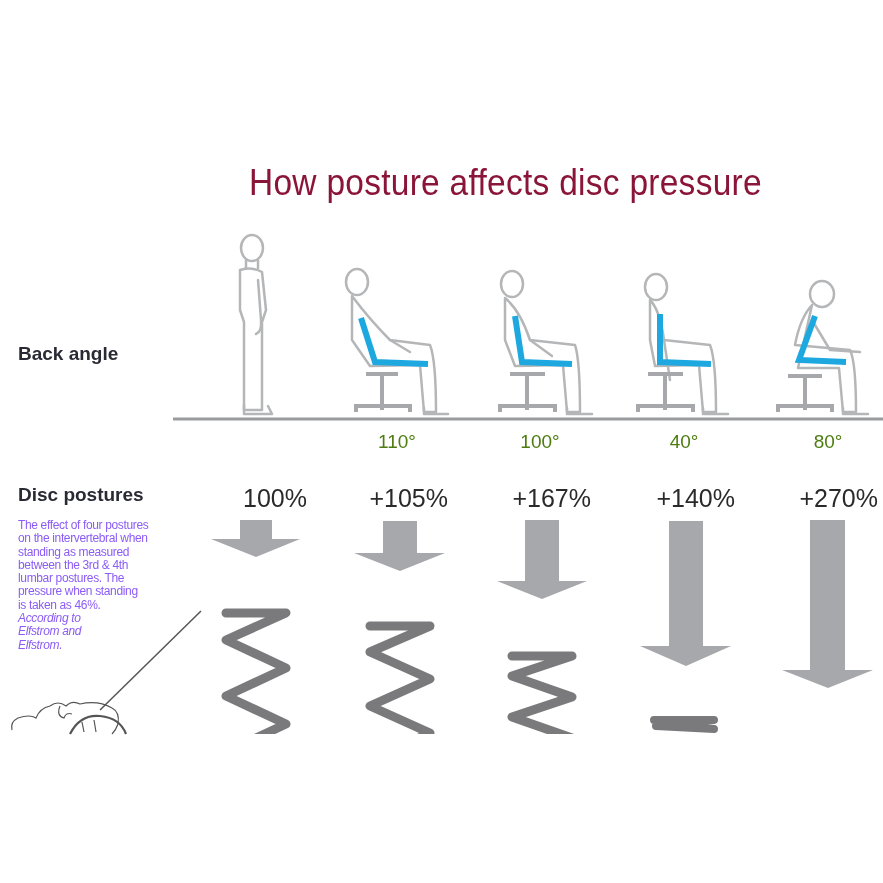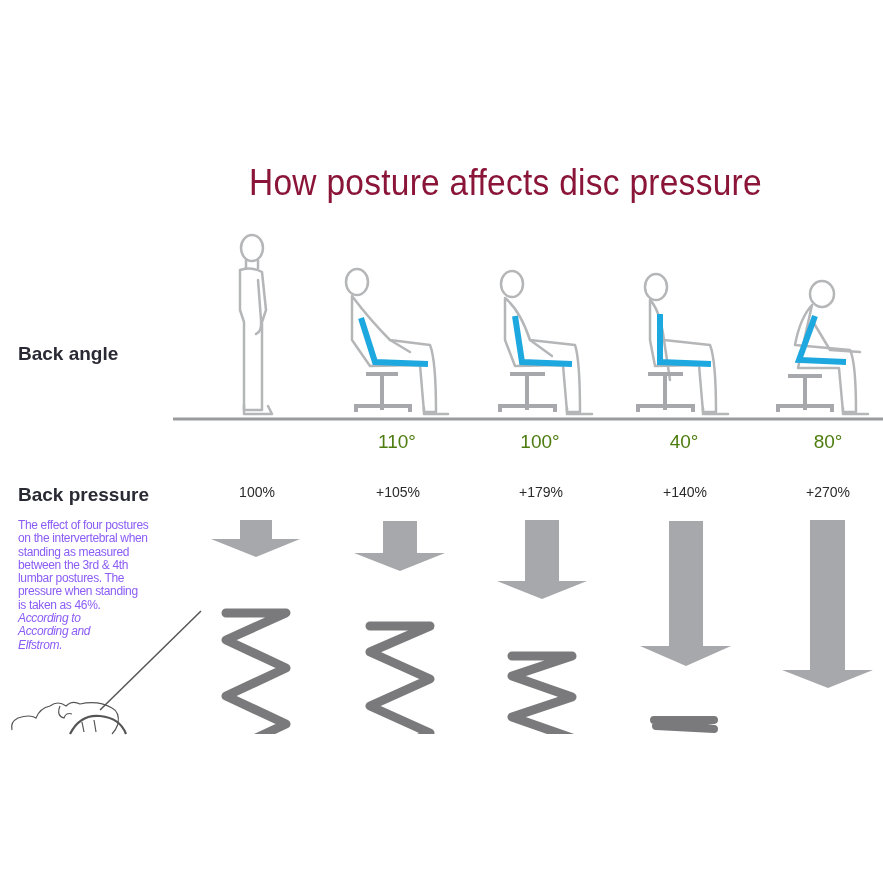--- a/index.html
+++ b/index.html
@@ -9,52 +9,52 @@
     #title { left: 249px; top: 162px; font-size: 36px; color: #8a1538;
              font-family: "Liberation Sans", "DejaVu Sans", sans-serif; letter-spacing: 0.3px;
              white-space: nowrap; font-weight: normal; transform: scaleX(0.93); transform-origin: left top; }
     .heading { font-size: 19px; font-weight: bold; color: #2a2a35; white-space: nowrap; text-align: right; }
     #back-angle-label { left: 18px; top: 343px; }
     #disc-pressure-label { left: 18px; top: 484px; }
     #desc { left: 18px; top: 519px; width: 180px; font-size: 12px; line-height: 13.3px; color: #8b5cf6;
             letter-spacing: -0.35px; }
     #desc .it { font-style: italic; display: block; }
     .angle { font-size: 19px; color: #4d7c0f; top: 431px; width: 80px; text-align: center; }
-    .pct { font-size: 14px; color: #2a2a2a; top: 484px; width: 100px; text-align: center; }
+    .pct { font-size: 25px; color: #2a2a2a; top: 484px; width: 100px; text-align: right; }
     svg#art { position: absolute; left: 0; top: 0; }
   </style>
 </head>
 <body>
 
 <div id="title" class="abs">How posture affects disc pressure</div>
 
 <div id="back-angle-label" class="abs heading">Back angle</div>
-<div id="disc-pressure-label" class="abs heading">Back pressure</div>
+<div id="disc-pressure-label" class="abs heading">Disc postures</div>
 
 <div id="desc" class="abs">
   <div>The effect of four postures</div>
   <div>on the intervertebral when</div>
   <div>standing as measured</div>
   <div>between the 3rd &amp; 4th</div>
   <div>lumbar postures. The</div>
   <div>pressure when standing</div>
   <div>is taken as 46%.</div>
   <span class="it">According to</span>
-  <span class="it">According and</span>
+  <span class="it">Elfstrom and</span>
   <span class="it">Elfstrom.</span>
 </div>
 
 <div class="abs angle" style="left:357px">110°</div>
 <div class="abs angle" style="left:500px">100°</div>
 <div class="abs angle" style="left:644px">40°</div>
 <div class="abs angle" style="left:788px">80°</div>
 
 <div class="abs pct" style="left:207px">100%</div>
 <div class="abs pct" style="left:348px">+105%</div>
-<div class="abs pct" style="left:491px">+179%</div>
+<div class="abs pct" style="left:491px">+167%</div>
 <div class="abs pct" style="left:635px">+140%</div>
 <div class="abs pct" style="left:778px">+270%</div>
 
 <svg id="art" width="883" height="883" viewBox="0 0 883 883">
   <defs>
     <clipPath id="clipSprings">
         <rect x="0" y="0" width="883" height="734"></rect>
       </clipPath>
   </defs>
 

